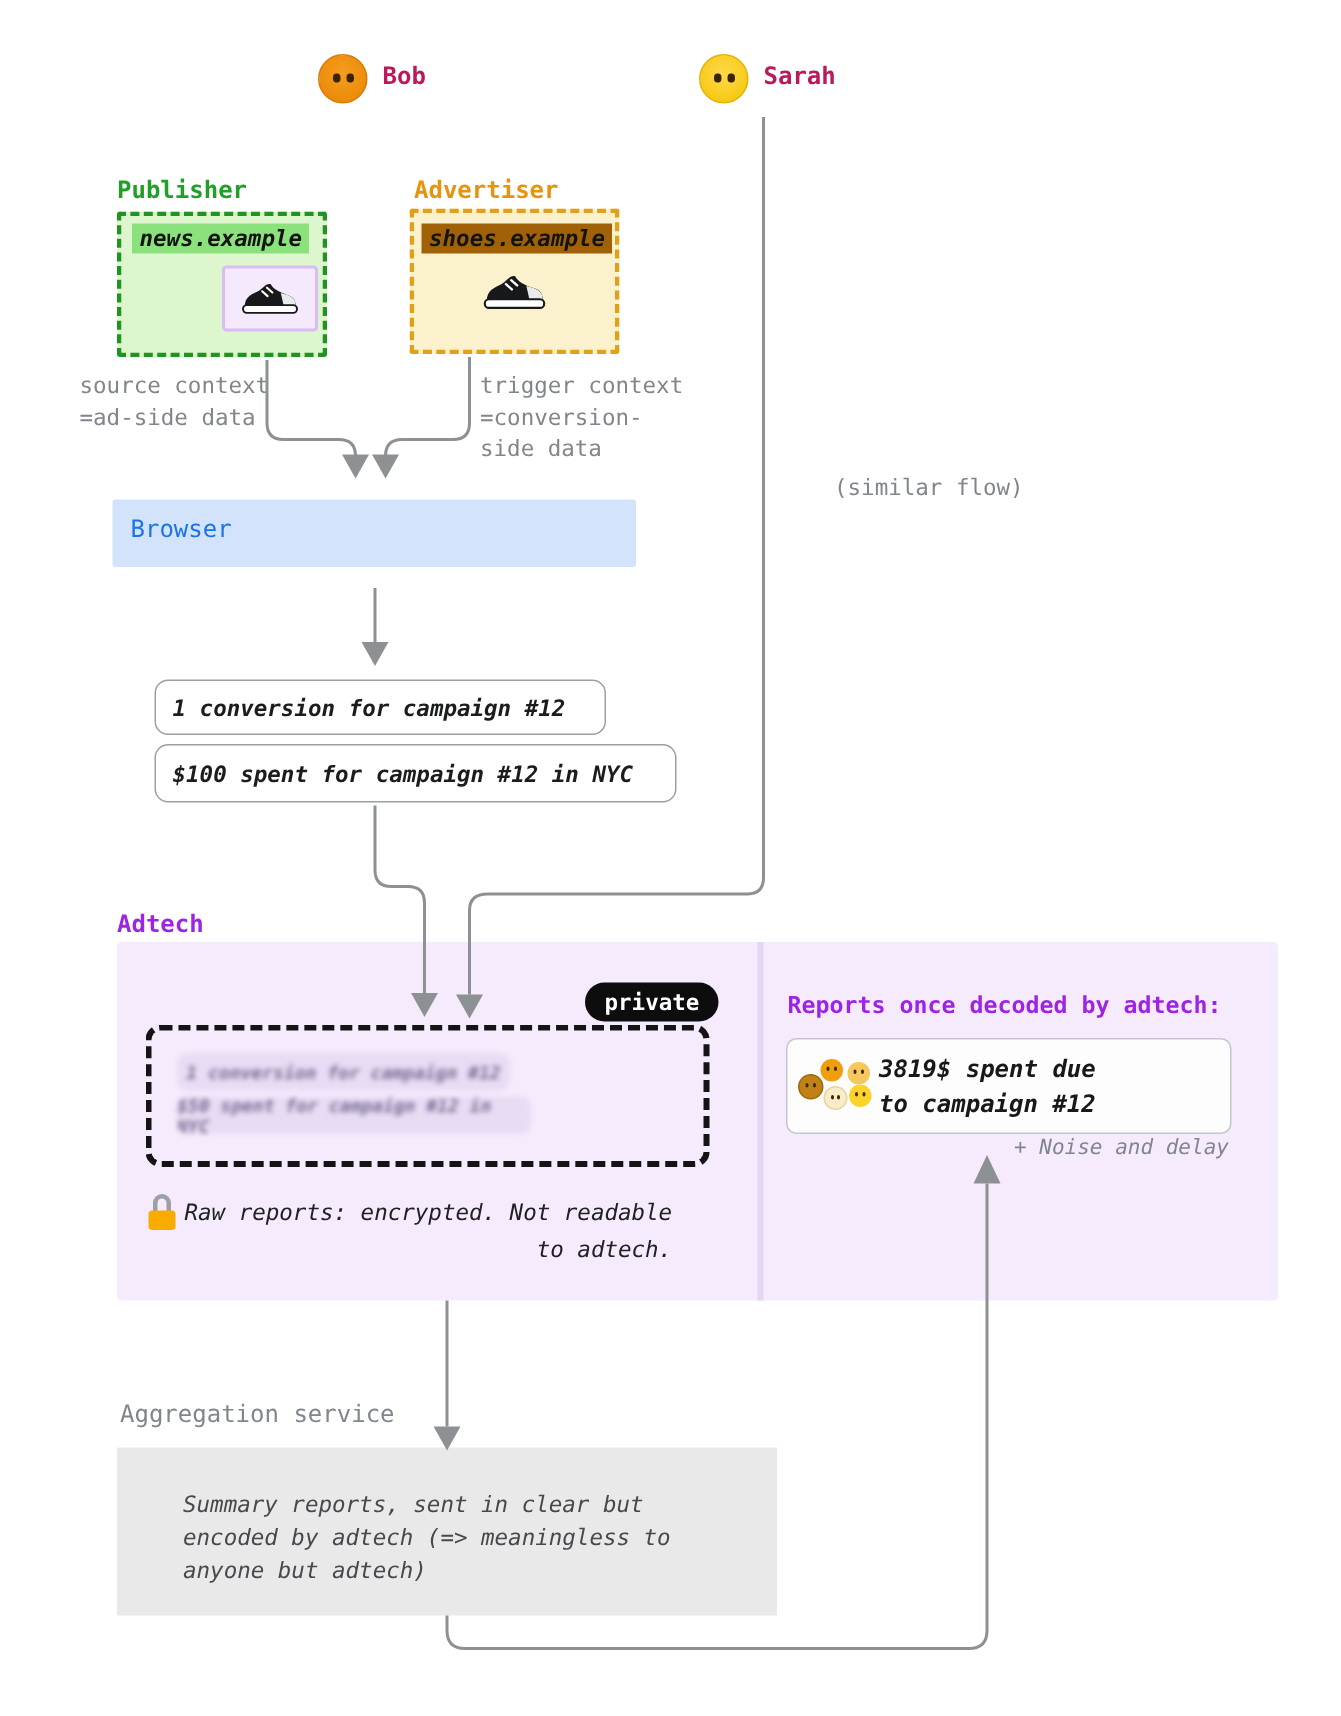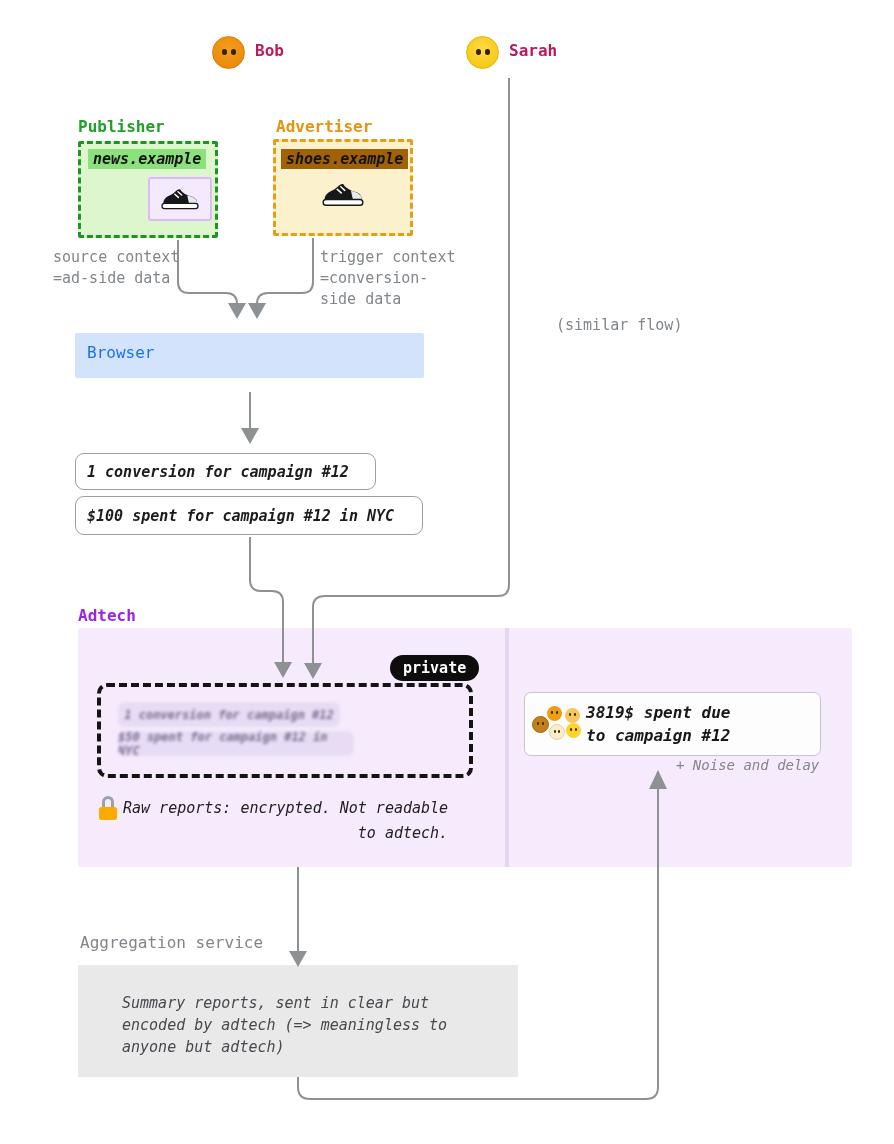--- a/index.html
+++ b/index.html
@@ -32,21 +32,21 @@
   
   .gray-note{position:absolute;color:#80868b;font-size:15px;line-height:21px;}
   #source-note{left:53px;top:247px;}
   #trigger-note{left:320px;top:247px;}
   #similar-note{left:516px;top:315px;margin-left:40px;}
   
   #browser-box{left:75px;top:333px;width:349px;height:45px;background:#d4e3fc;border-radius:2px;}
   #browser-label{left:87px;top:343px;font-size:16px;font-weight:normal;color:#1a73e8;}
   
   .report-box{position:absolute;box-sizing:border-box;background:#fff;border:1.5px solid #9aa0a6;border-radius:9px;
-    display:flex;align-items:center;padding-left:11px;font-size:15px;font-weight:bold;font-style:italic;color:#1b1c1e;}
+    display:flex;align-items:center;padding-left:11px;font-size:15px;font-weight:bold;font-style:italic;color:#1b1c1e;margin-left:28px;}
   #conv1{left:75px;top:453px;width:301px;height:37px;}
   #conv2{left:75px;top:496px;width:348px;height:39px;}
   
   #adtech-label{left:78px;top:606px;font-size:16px;font-weight:bold;color:#9d24e3;}
   #adtech-box{left:78px;top:628px;width:774px;height:239px;background:#f6ebfd;border-radius:3px;}
   #adtech-seam{left:505px;top:628px;width:4px;height:239px;background:rgba(193,163,219,0.30);}
   #private-pill{left:390px;top:655px;height:26px;line-height:26px;padding:0 13px;background:#0d0d0d;color:#fff;
     border-radius:14px;font-size:15px;font-weight:bold;}
   #dashed-box{left:97px;top:683px;width:376px;height:95px;box-sizing:border-box;border:4px dashed #141414;border-radius:10px;}
   .enc-pill{position:absolute;background:#e7dcf3;border-radius:7px;display:flex;align-items:center;justify-content:center;
@@ -140,20 +140,21 @@
   <div class="abs" id="dashed-box"></div>
   <div class="enc-pill" id="enc1">1 conversion for campaign #12</div>
   <div class="enc-pill" id="enc2">$50 spent for campaign #12 in NYC</div>
   <div class="abs" id="lock">
       <span class="shackle"></span>
       <span class="lock-body"></span>
     </div>
   <div class="abs ml" id="raw-note">Raw reports: encrypted. Not readable
 to adtech.</div>
 
+  <div class="abs" id="reports-heading">Reports once decoded by adtech:</div>
   <div class="abs" id="decoded-box"></div>
   <div class="face" id="face1">
       <i class="l"></i>
       <i class="r"></i>
     </div>
   <div class="face" id="face2">
       <i class="l"></i>
       <i class="r"></i>
     </div>
   <div class="face" id="face3">

